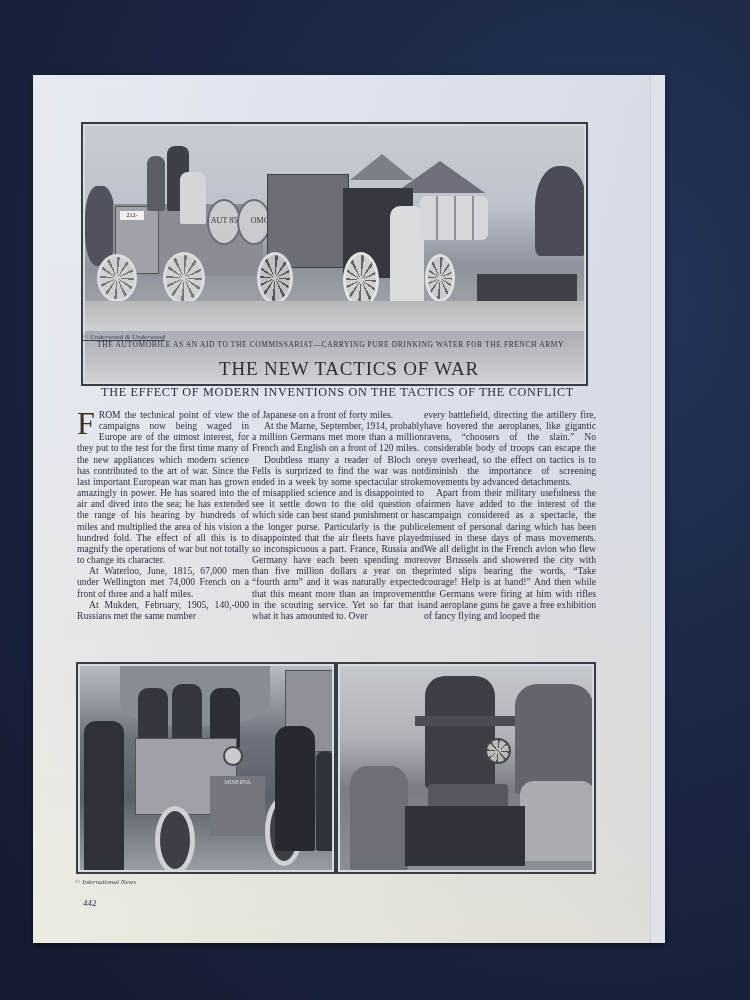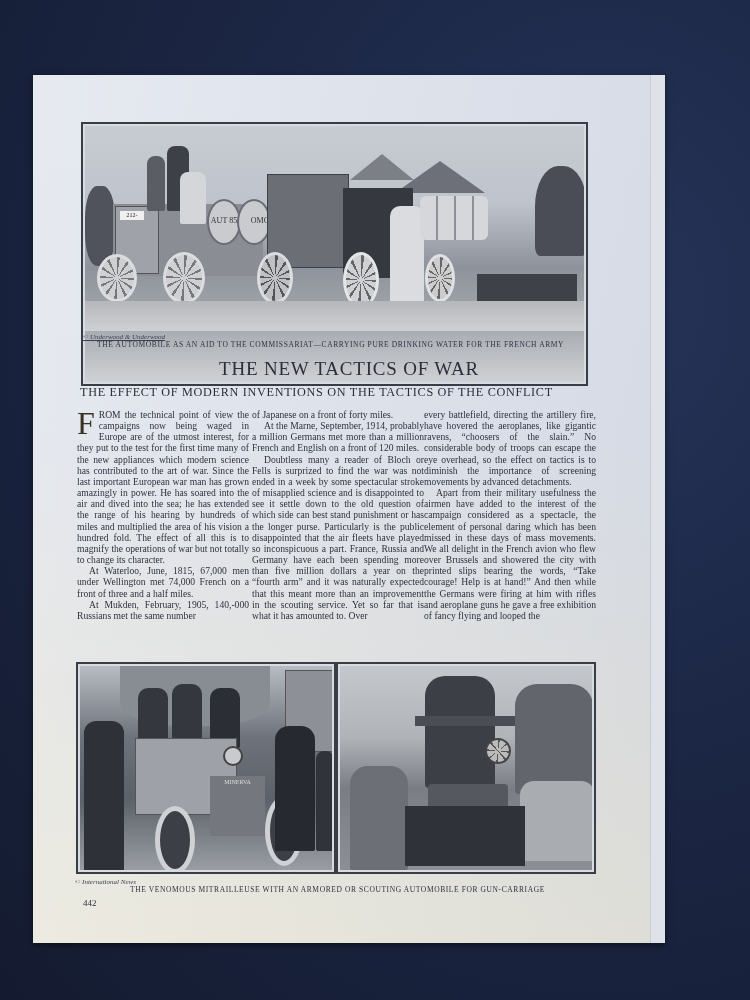--- a/index.html
+++ b/index.html
@@ -45,21 +45,21 @@
     position:absolute; font-size:7px; font-style:italic; color:#3d4252;
   }
   .caption {
     position:absolute; font-size:7.5px; letter-spacing:0.6px; color:#2f3342; white-space:nowrap;
   }
   .title {
     position:absolute; left:0; width:100%; text-align:center; top:283px;
     font-size:19px; letter-spacing:0.8px; color:#2b2f3c;
   }
   .subtitle {
-    position:absolute; left:47px; width:515px; top:310px; 
+    position:absolute; left:47px; width:515px; top:310px; text-align:center;
     font-size:12.2px; letter-spacing:0.7px; color:#2b2f3c; white-space:nowrap;
   }
   .col {
     position:absolute; top:334px; width:172px; font-size:9.6px; line-height:11.15px;
     color:#2f3240; text-align:justify; hyphens:none;
   }
   .col p { margin:0; text-indent:12px; }
   .col p.noindent { text-indent:0; }
   .col1 { left:44px; }
   .col2 { left:219px; }
@@ -154,15 +154,14 @@
       <div class="shape" style="left:75px;top:50px;width:110px;height:10px;background:#4a4d54;"></div>
       <div class="shape" style="left:145px;top:72px;width:22px;height:22px;border-radius:50%;border:2px solid #444;background:repeating-conic-gradient(#555 0 10deg,#bbb 10deg 45deg);"></div>
       <div class="shape" style="left:175px;top:18px;width:78px;height:110px;background:#62656c;border-radius:22px 22px 4px 4px;"></div>
       <div class="shape" style="left:180px;top:115px;width:75px;height:80px;background:#a9acb1;border-radius:14px 14px 2px 2px;"></div>
       <div class="shape" style="left:10px;top:100px;width:58px;height:104px;background:#6c6f76;border-radius:18px 18px 2px 2px;"></div>
       <div class="shape" style="left:65px;top:140px;width:120px;height:60px;background:#2f3239;"></div>
     </div>
   </div>
 
   <div class="credit" style="left:42px;top:803px;font-family:Liberation Serif, serif;">© International News</div>
-  <div class="caption" style="left:97px;top:810px;">THE VENOMOUS MITRAILLEUSE WITH AN ARMORED OR SCOUTING AUTOMOBILE FOR GUN-CARRIAGE</div>
   <div class="page-num">442</div>
 </div>
 
 </body></html>

